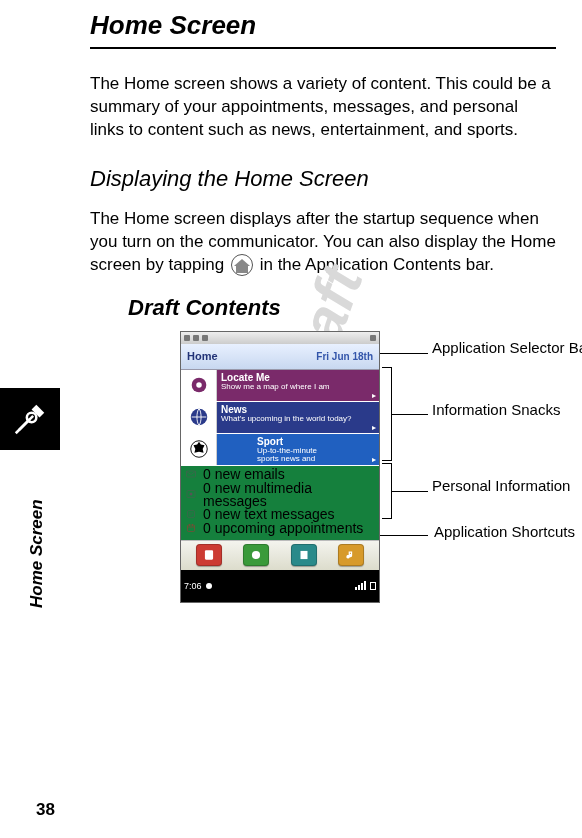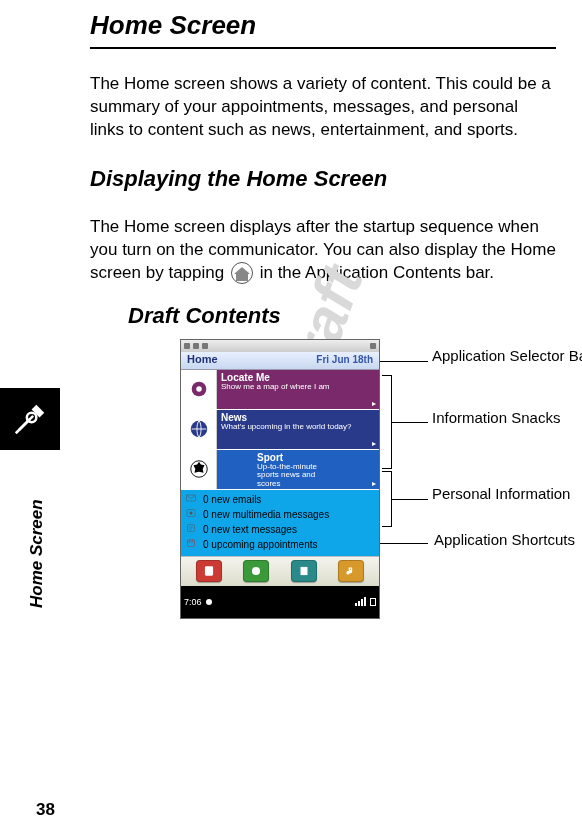--- a/index.html
+++ b/index.html
@@ -25,24 +25,24 @@
     border: none;
     border-top: 2px solid #000;
     margin-bottom: 24px;
   }
   .intro {
     font-size: 17px;
     line-height: 1.35;
     margin-bottom: 24px;
   }
   .sub-title {
-    font-weight: 700;
+    font-weight: 400;
     font-style: italic;
     font-size: 22px;
-    margin-bottom: 24px;
+    margin-bottom: 16px;
   }
   .sub-intro {
     font-size: 17px;
     line-height: 1.35;
   }
   .home-icon-inline {
     display: inline-block;
     width: 22px; height: 22px;
     border: 1px solid #555;
     border-radius: 50%;
@@ -127,35 +127,35 @@
   .sys-bar {
     height: 12px;
     background: linear-gradient(#eee,#ccc);
     display: flex;
     align-items: center;
     padding: 0 3px;
     gap: 3px;
   }
   .sys-dot { width:6px;height:6px;background:#777;border-radius:1px; }
   .app-bar {
-    height: 18px;
+    height: 26px;
     background: linear-gradient(#e8f0ff,#c8d8f0);
-    display: flex; align-items: flex-end;
+    display: flex; align-items: center;
     font-size: 11px;
     font-weight: bold;
     color: #223377;
     padding: 4px 6px;
     justify-content: space-between;
     border-bottom: 1px solid #99a;
   }
   .app-bar-date { font-size: 10px; color: #3355aa; }
 
   .snack {
     display: flex;
-    height: 40px;
+    height: 32px;
     border-bottom: 1px solid #fff;
     color: #fff;
     font-size: 9px;
     position: relative;
   }
   .snack-icon {
     width: 36px; flex: none;
     background: #fff;
     display:flex;align-items:center;justify-content:center;
     border-right:1px solid #ccc;
@@ -167,23 +167,23 @@
   .snack-arrow {
     width: 10px; flex:none;
     display:flex;align-items:flex-end;justify-content:center;
     font-size:8px; padding-bottom:1px;
   }
   .snack.locate { background: #7a2a6a; }
   .snack.news { background: #2a3a8a; }
   .snack.sport { background: #2060c0; gap: 36px; }
 
   .personal {
-    background: #0ea5e9;
+    background: #15803d;
     padding: 2px 4px 4px 4px;
-    font-size: 10px;
+    font-size: 14px;
     color: #000;
   }
   .personal-row {
     display:flex;align-items:center;
     gap:6px;
     line-height:13px;
   }
   .pico { width:12px;height:12px; }
 
   .shortcut-bar {

